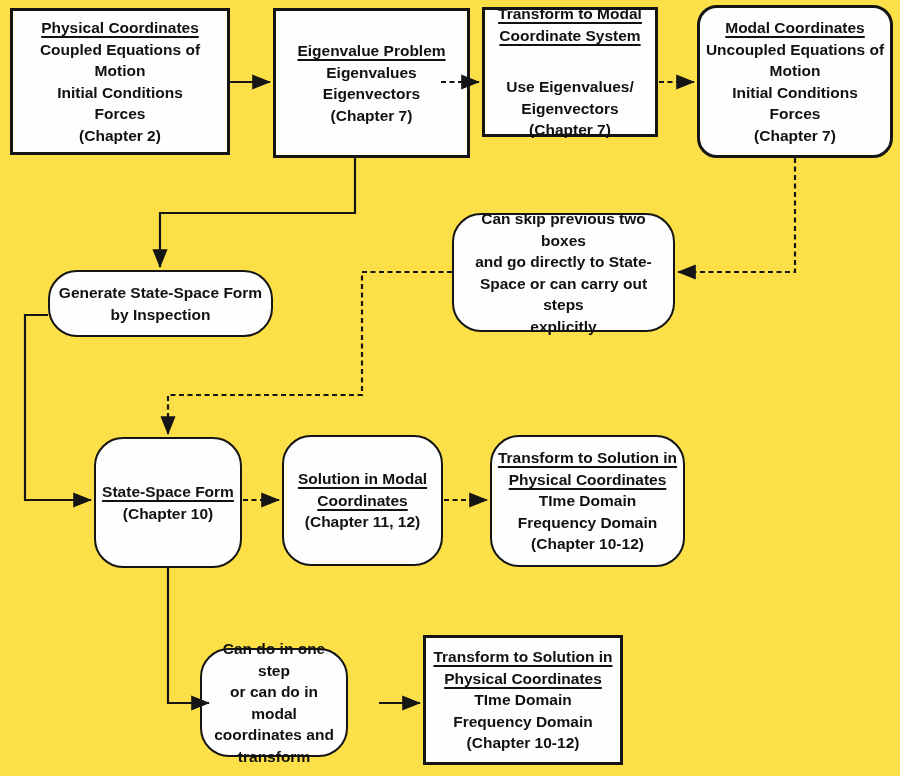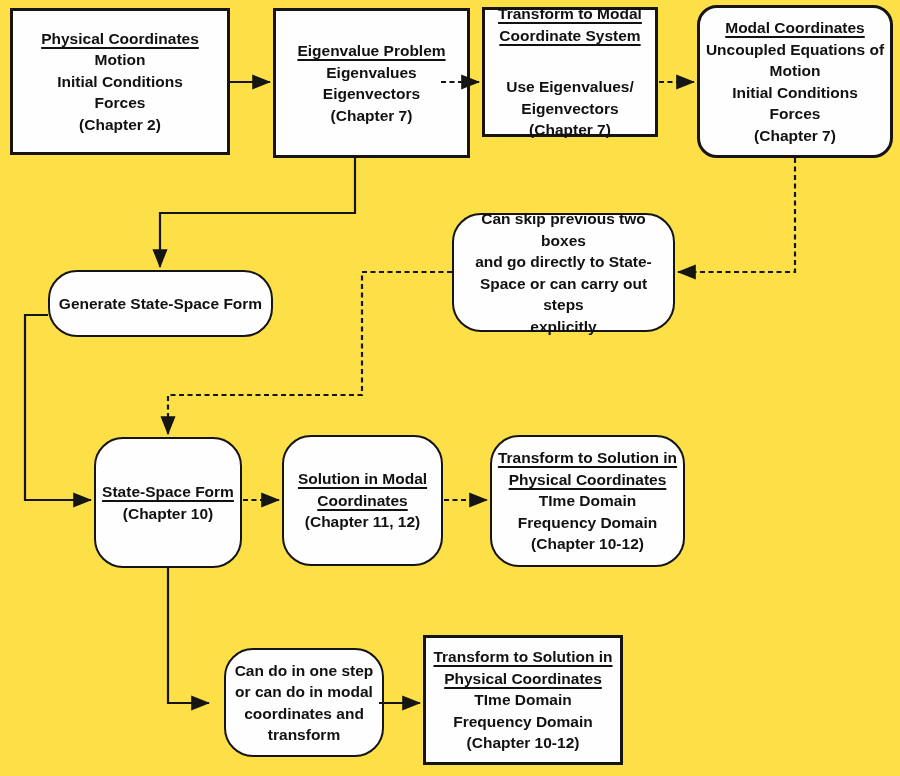--- a/index.html
+++ b/index.html
@@ -21,37 +21,38 @@
   
   #b-physical { left:10px;  top:8px;   width:220px; height:147px; }
   #b-eigen    { left:273px; top:8px;   width:197px; height:150px; }
   #b-tmodal   { left:482px; top:7px;   width:176px; height:130px;gap:30px; }
   #b-modalc   { left:697px; top:5px;   width:196px; height:153px;border-radius:20px; }
   #b-canskip  { left:452px; top:213px; width:223px; height:119px; }
   #b-generate { left:48px;  top:270px; width:225px; height:67px;  }
   #b-ssform   { left:94px;  top:437px; width:148px; height:131px; }
   #b-solution { left:282px; top:435px; width:161px; height:131px;align-items:center; }
   #b-ttop     { left:490px; top:435px; width:195px; height:132px; }
-  #b-cando    { left:224px; top:648px; width:160px; height:109px; }
+  #b-cando    { left:200px; top:648px; width:148px; height:109px; }
   #b-tbottom  { left:423px; top:635px; width:200px; height:130px; }
 
   svg.wires { position:absolute; left:0; top:0; pointer-events:none; }
   .wire  { fill:none; stroke:#151515; stroke-width:2.2; }
   .dash  { stroke-dasharray:5 3.5; }
 </style>
 </head>
 <body>
 
 <div class="page">
 
   <div class="box" id="b-physical">
     <div class="title">
         <div>Physical Coordinates</div>
       </div>
     <div class="body">
+        <div>Coupled Equations of</div>
         <div>Motion</div>
         <div>Initial Conditions</div>
         <div>Forces</div>
         <div>(Chapter 2)</div>
       </div>
   </div>
 
   <div class="box" id="b-eigen">
     <div class="title">
         <div>Eigenvalue Problem</div>
@@ -95,20 +96,21 @@
         <div>and go directly to State-</div>
         <div>Space or can carry out steps</div>
         <div>explicitly</div>
       </div>
   </div>
 
   <div class="box thin" id="b-generate">
 
     <div class="body">
         <div>Generate State-Space Form</div>
+        <div>by Inspection</div>
       </div>
   </div>
 
   <div class="box thin" id="b-ssform">
     <div class="title">
         <div>State-Space Form</div>
       </div>
     <div class="body">
         <div>(Chapter 10)</div>
       </div>

